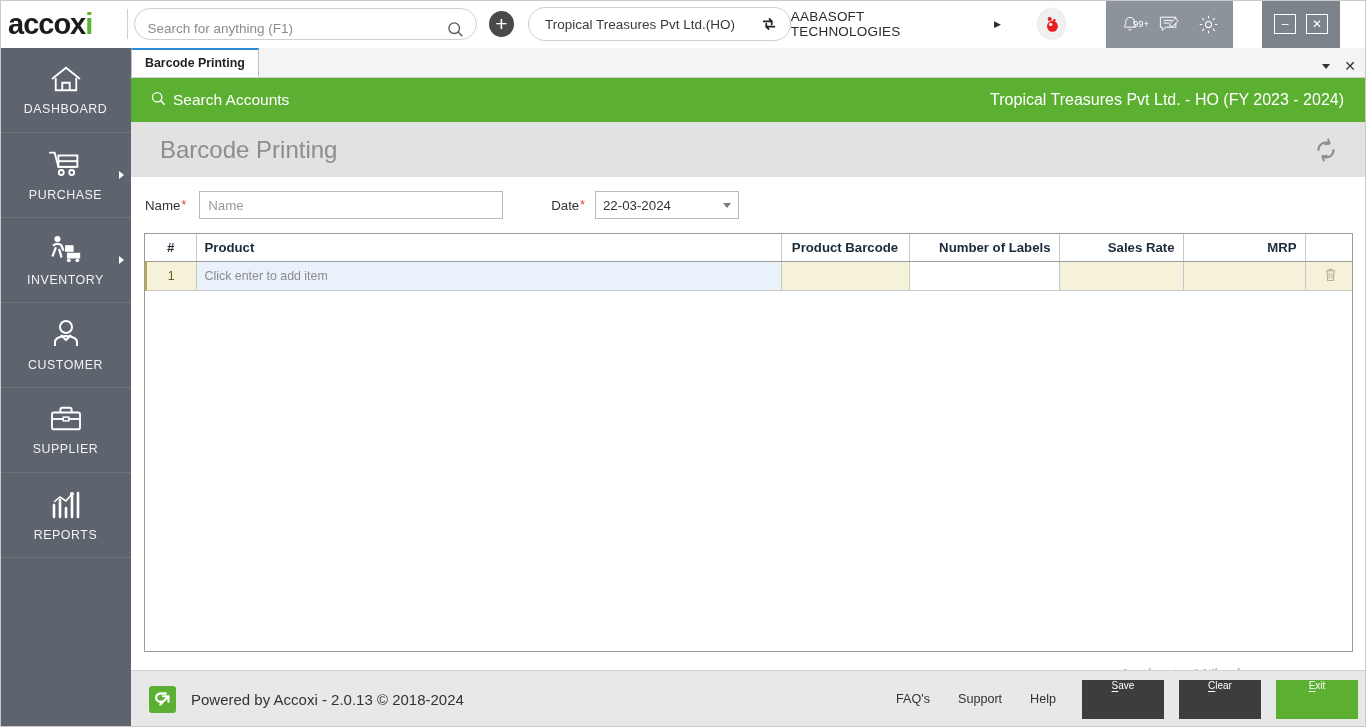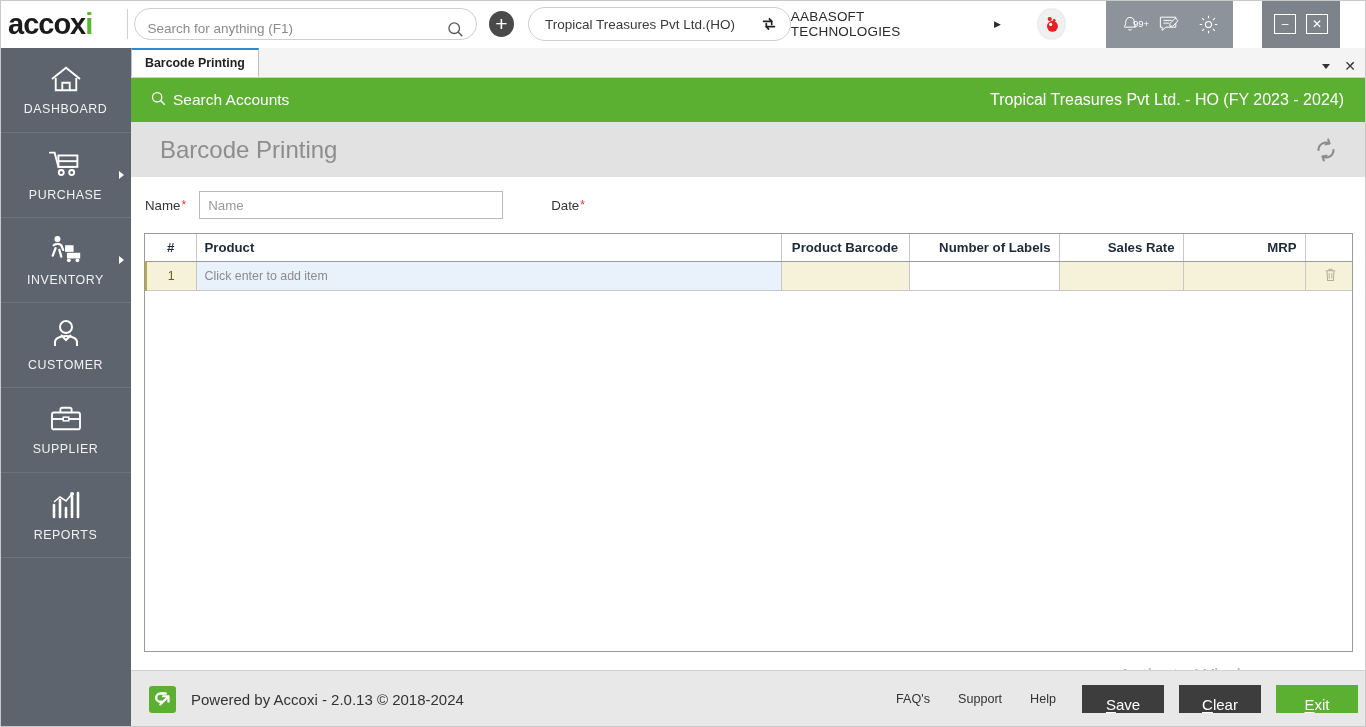--- a/index.html
+++ b/index.html
@@ -202,22 +202,22 @@
     width: 27px; height: 27px; background: #5cb031; border-radius: 3px;
     display: flex; align-items: center; justify-content: center;
     color: #fff; font-size: 16px; font-weight: bold;
   }
   .powered { font-size: 15px; color: #333; margin-left: 15px; }
   .footer-right { margin-left: auto; display: flex; align-items: center; gap: 6px; }
   .flink {
     font-size: 12.6px; color: #333; cursor: pointer; padding: 0 11px;
   }
   .btn {
-    width: 82px; height: 28px; display: flex; align-items: flex-end;
-    justify-content: center; font-size: 15px; color: #fff; cursor: pointer;
+    width: 82px; height: 39px; display: flex; align-items: flex-start;
+    justify-content: center; font-size: 10px; color: #fff; cursor: pointer;
     margin-left: 9px;
   }
   .btn-dark { background: #3d3d3d; }
   .btn-green { background: #5cb031; }
   .btn u { text-underline-offset: 2px; }
 
   
   .watermark {
     position: absolute; right: 62px; bottom: 18px; text-align: center;
     color: #9a9a9a; pointer-events: none; user-select: none; opacity: .75;
@@ -424,20 +424,24 @@
       </div>
     </div>
 
     <div class="formrow">
       <span class="fld-label">Name</span>
         <span class="req">*</span>
       <input class="txtinput" type="text" placeholder="Name" style="">
 
       <span class="fld-label" style="margin-left:48px;">Date</span>
         <span class="req">*</span>
+      <div class="datewrap">
+        <span class="datetext">22-03-2024</span>
+        <span class="dd-caret"></span>
+      </div>
     </div>
 
     <div class="gridbox">
       <table class="grid">
         <thead>
           <tr>
             <th class="c-hash">#</th>
             <th class="c-prod">Product</th>
             <th class="c-bar">Product Barcode</th>
             <th class="c-num">Number of Labels</th>

